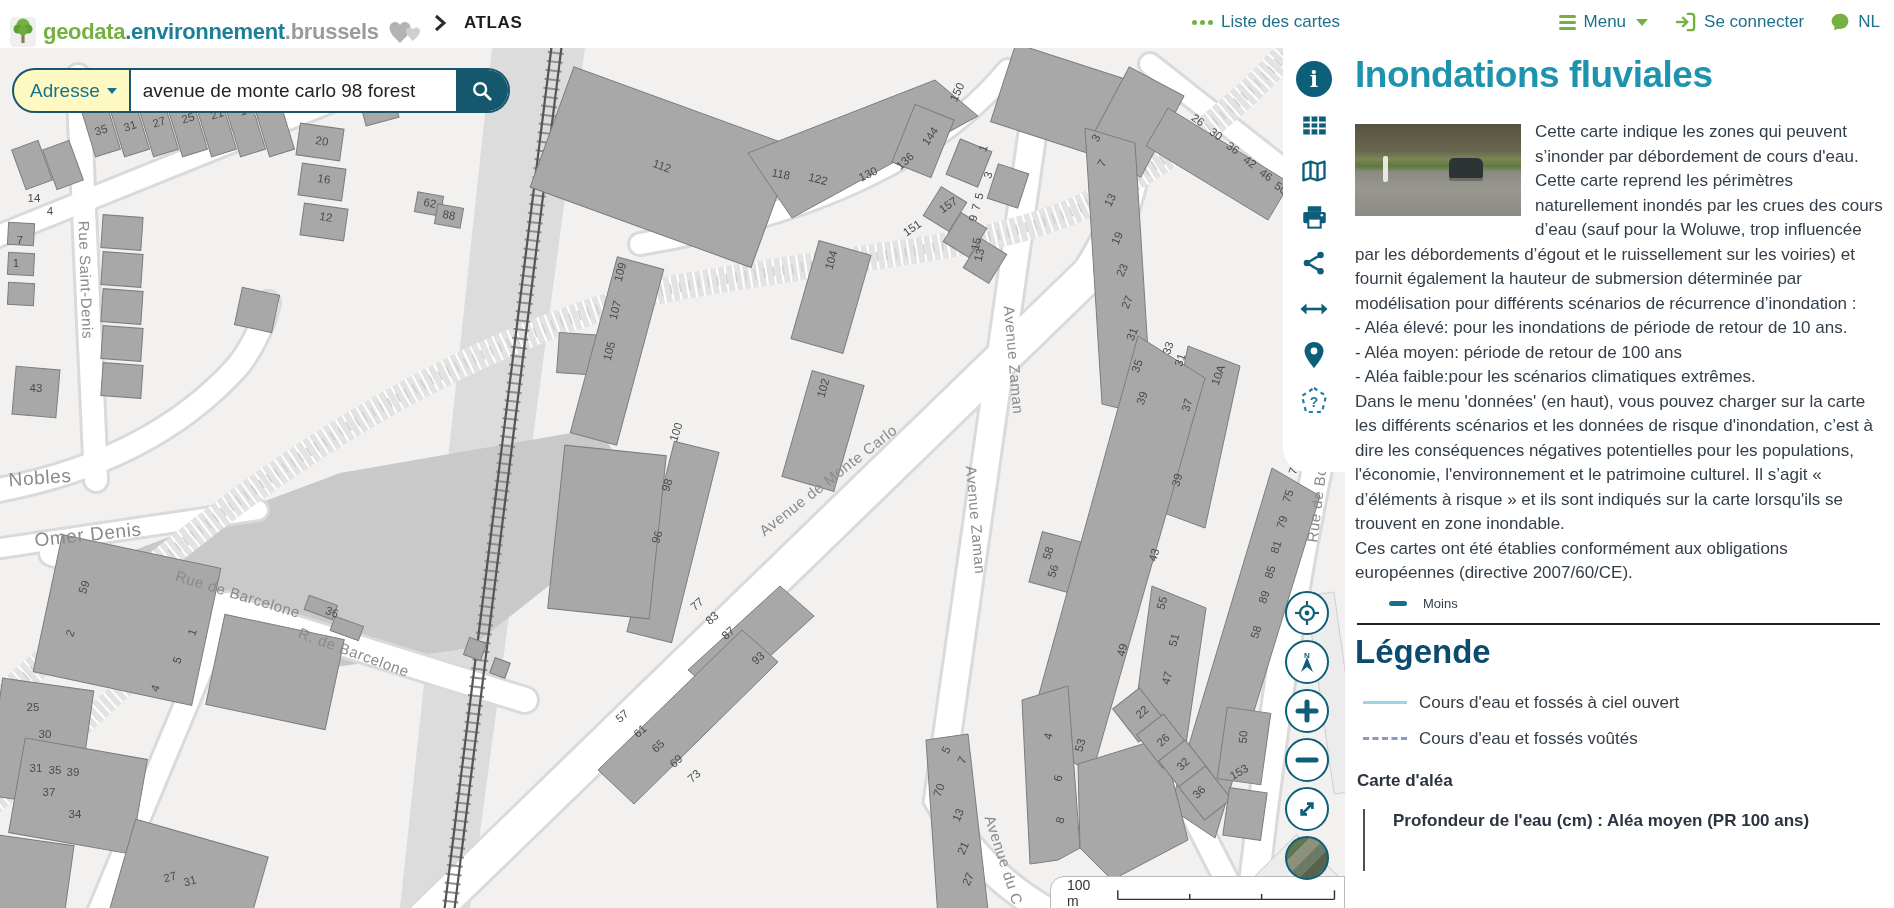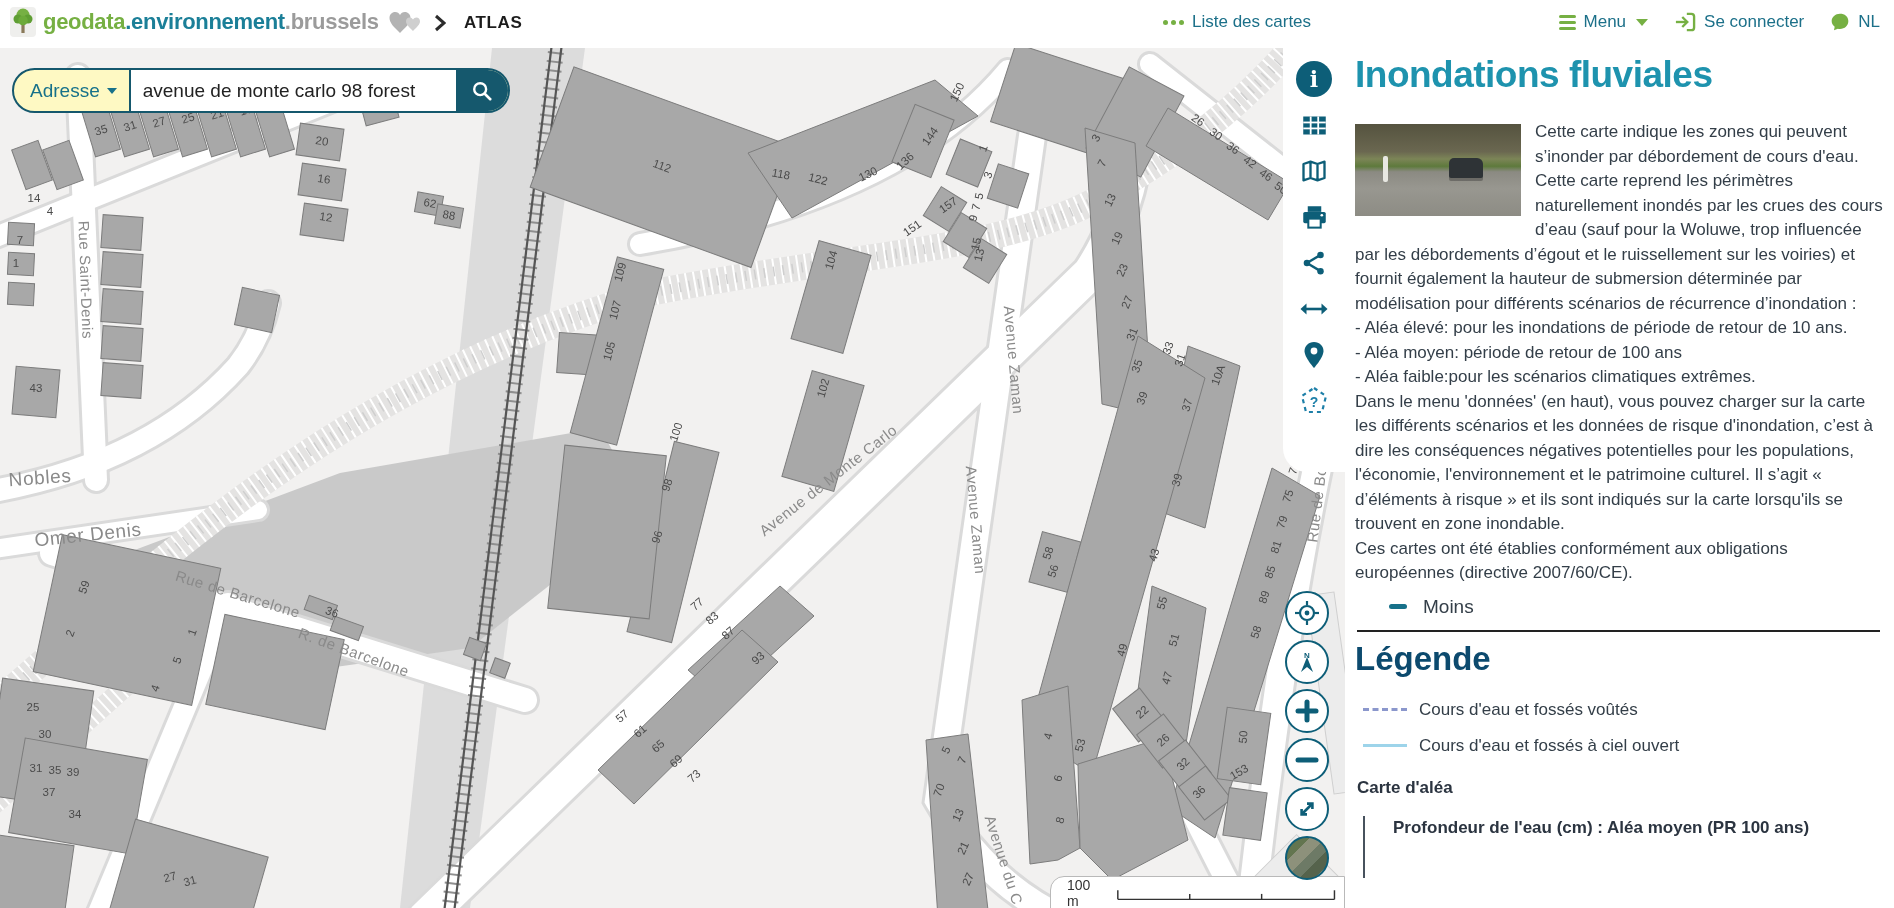--- a/index.html
+++ b/index.html
@@ -2,27 +2,27 @@
 <html><head>
 <meta charset="utf-8">
 <style>
   * { margin:0; padding:0; box-sizing:border-box; }
   html,body { width:1894px; height:908px; overflow:hidden; background:#fff;
     font-family:"Liberation Sans", sans-serif; }
   #app { position:relative; width:1894px; height:908px; }
 
   
   #header { position:absolute; left:0; top:0; width:100%; height:48px; background:#fff; z-index:30; }
-  .brand { position:absolute; left:10px; top:6px; display:flex; align-items:center; gap:5px; cursor:pointer; }
+  .brand { position:absolute; left:10px; top:16px; display:flex; align-items:center; gap:5px; cursor:pointer; }
   .brand-txt { font-size:22px; font-weight:bold; letter-spacing:-0.3px; }
   .b1 { color:#76b043; } .b2 { color:#1b7f98; } .b3 { color:#9b9b9b; font-weight:bold; }
   .crumb-sep { margin:0 0 0 22px; display:flex; align-items:center; }
   .atlas { margin-left:18px; font-size:17px; font-weight:bold; color:#1c1c1c; letter-spacing:0.6px; }
   .hdr-link { display:flex; align-items:center; gap:8px; color:#1c7089; font-size:17px; cursor:pointer; white-space:nowrap; }
-  #liste-cartes { position:absolute; left:1163px; top:12px;justify-content:flex-end; }
+  #liste-cartes { position:absolute; left:1192px; top:12px;justify-content:flex-end; }
   #hdr-right { position:absolute; right:14px; top:12px; display:flex; align-items:center; gap:26px; }
   .gdots { display:flex; gap:3px; } .gdots i { width:5px; height:5px; border-radius:50%; background:#76b043; }
   .hamb { display:flex; flex-direction:column; gap:3px; } .hamb i { width:17px; height:3px; background:#76b043; border-radius:2px; }
   .caret { width:0; height:0; border-left:6px solid transparent; border-right:6px solid transparent; border-top:7px solid #76b043; margin-left:2px; }
 
   
   #map { position:absolute; left:0; top:48px; width:1345px; height:860px; overflow:hidden; background:#f2f1f0; cursor:grab; }
   #map svg.basemap { position:absolute; left:0; top:0; }
   .street-label { position:absolute; color:#8a8a8a; font-size:15px; white-space:nowrap; letter-spacing:0.6px; pointer-events:none; }
   .house-num { position:absolute; color:#4b4b4b; font-size:11.5px; white-space:nowrap; pointer-events:none; }
@@ -57,21 +57,21 @@
   #panel-title { font-size:37px; font-weight:bold; color:#1e93ae; letter-spacing:-0.5px; margin-bottom:24px; }
   #panel-photo { float:left; width:166px; height:92px; margin:4px 14px 6px 0; position:relative; overflow:hidden;
     background:
       linear-gradient(180deg, #55533f 0%, #6a6750 30%, #7c8557 38%, #5e7a3c 46%, #8b8a82 52%, #989790 70%, #8d8c84 100%);
   }
   #panel-photo:before { content:""; position:absolute; left:28px; top:32px; width:5px; height:26px; background:#e8e8e2; border-radius:2px; }
   #panel-photo:after { content:""; position:absolute; right:38px; top:34px; width:34px; height:20px; background:#2e3336; border-radius:5px 6px 2px 2px; box-shadow:0 3px 0 rgba(40,40,40,.35); }
   #panel-body { font-size:17px; line-height:24.5px; color:#333e48; white-space:pre-line; }
   #moins-row { clear:both; display:flex; align-items:center; gap:16px; margin:10px 0 6px 34px; cursor:pointer; }
   #moins-row .bar { width:18px; height:5px; border-radius:3px; background:#17718a; }
-  #moins-row .txt { font-size:19px; color:#333e48; }
+  #moins-row .txt { font-size:13px; color:#333e48; }
   #panel-divider { border-top:2px solid #222; margin:12px 4px 8px 2px; }
   #legend-title { font-size:33px; font-weight:bold; color:#0c4a6e; margin:4px 0 14px 0; }
   .leg-row { display:flex; align-items:center; min-height:36px; }
   .leg-swatch { width:58px; display:flex; justify-content:flex-start; padding-left:8px; }
   .leg-line { width:44px; height:3px; background:#9dd4ea; }
   .leg-dash { width:44px; border-top:3px dashed #8b97cc; }
   .leg-rect { width:44px; height:25px; background:#6fb1d2; }
   .leg-label { font-size:17px; color:#333e48; margin-left:6px; }
   #legend-sub { font-size:17px; font-weight:bold; color:#2b3440; margin:14px 0 0 2px; }
   #legend-group { margin:18px 0 0 8px; border-left:2px solid #47525d; padding:2px 0 40px 28px; }
@@ -543,30 +543,30 @@
 Ces cartes ont été établies conformément aux obligations européennes (directive 2007/60/CE).</div>
     <div id="moins-row">
       <span class="bar"></span>
       <span class="txt">Moins</span>
     </div>
     <div id="panel-divider"></div>
     <div id="legend-title">Légende</div>
     <div id="legend-rows">
         <div class="leg-row">
           <div class="leg-swatch">
+            <div class="leg-line" style="background: rgb(157, 212, 234);"></div>
+          </div>
+          <div class="leg-label">Cours d'eau et fossés à ciel ouvert</div>
+        </div>
+        <div class="leg-row">
+          <div class="leg-swatch">
             <div class="leg-dash" style="border-top-color: rgb(139, 151, 204);"></div>
           </div>
           <div class="leg-label">Cours d'eau et fossés voûtés</div>
         </div>
-        <div class="leg-row">
-          <div class="leg-swatch">
-            <div class="leg-line" style="background: rgb(157, 212, 234);"></div>
-          </div>
-          <div class="leg-label">Cours d'eau et fossés à ciel ouvert</div>
-        </div>
       </div>
     <div id="legend-sub">Carte d'aléa</div>
     <div id="legend-group">
       <div id="legend-group-title">Profondeur de l'eau (cm) : Aléa moyen (PR 100 ans)</div>
     </div>
   </div>
 
 </div>
 
 </body></html>

